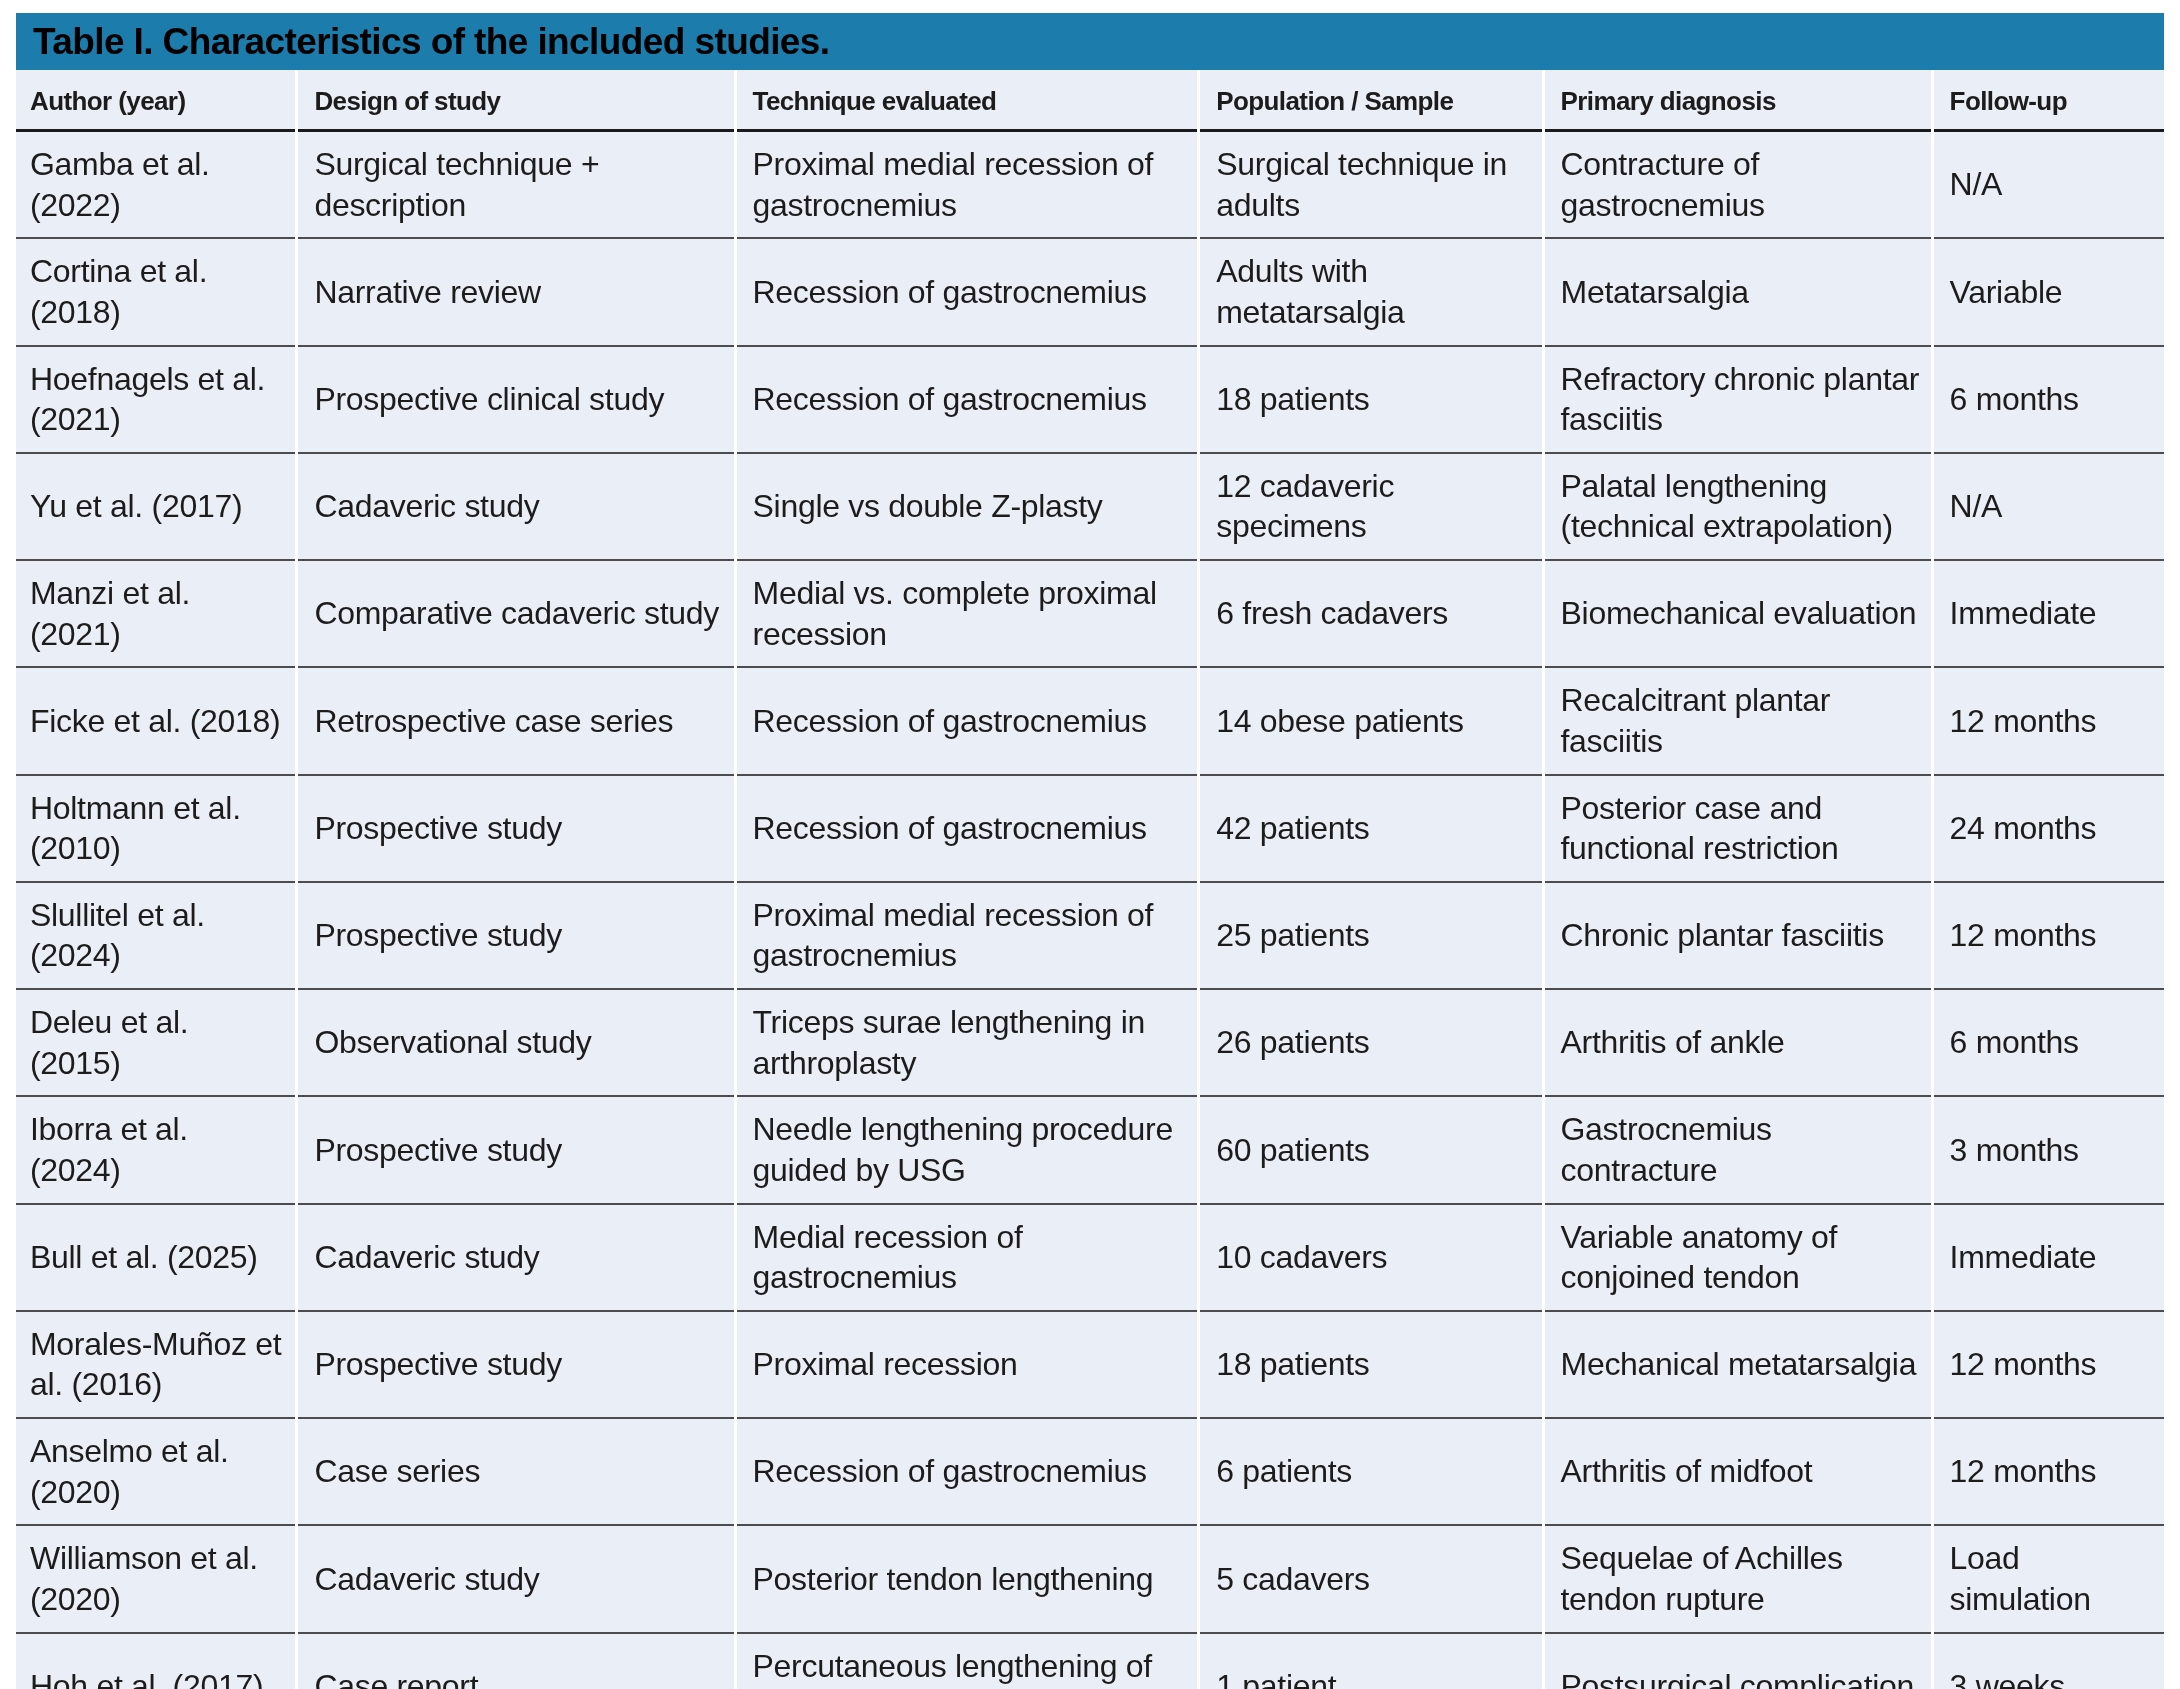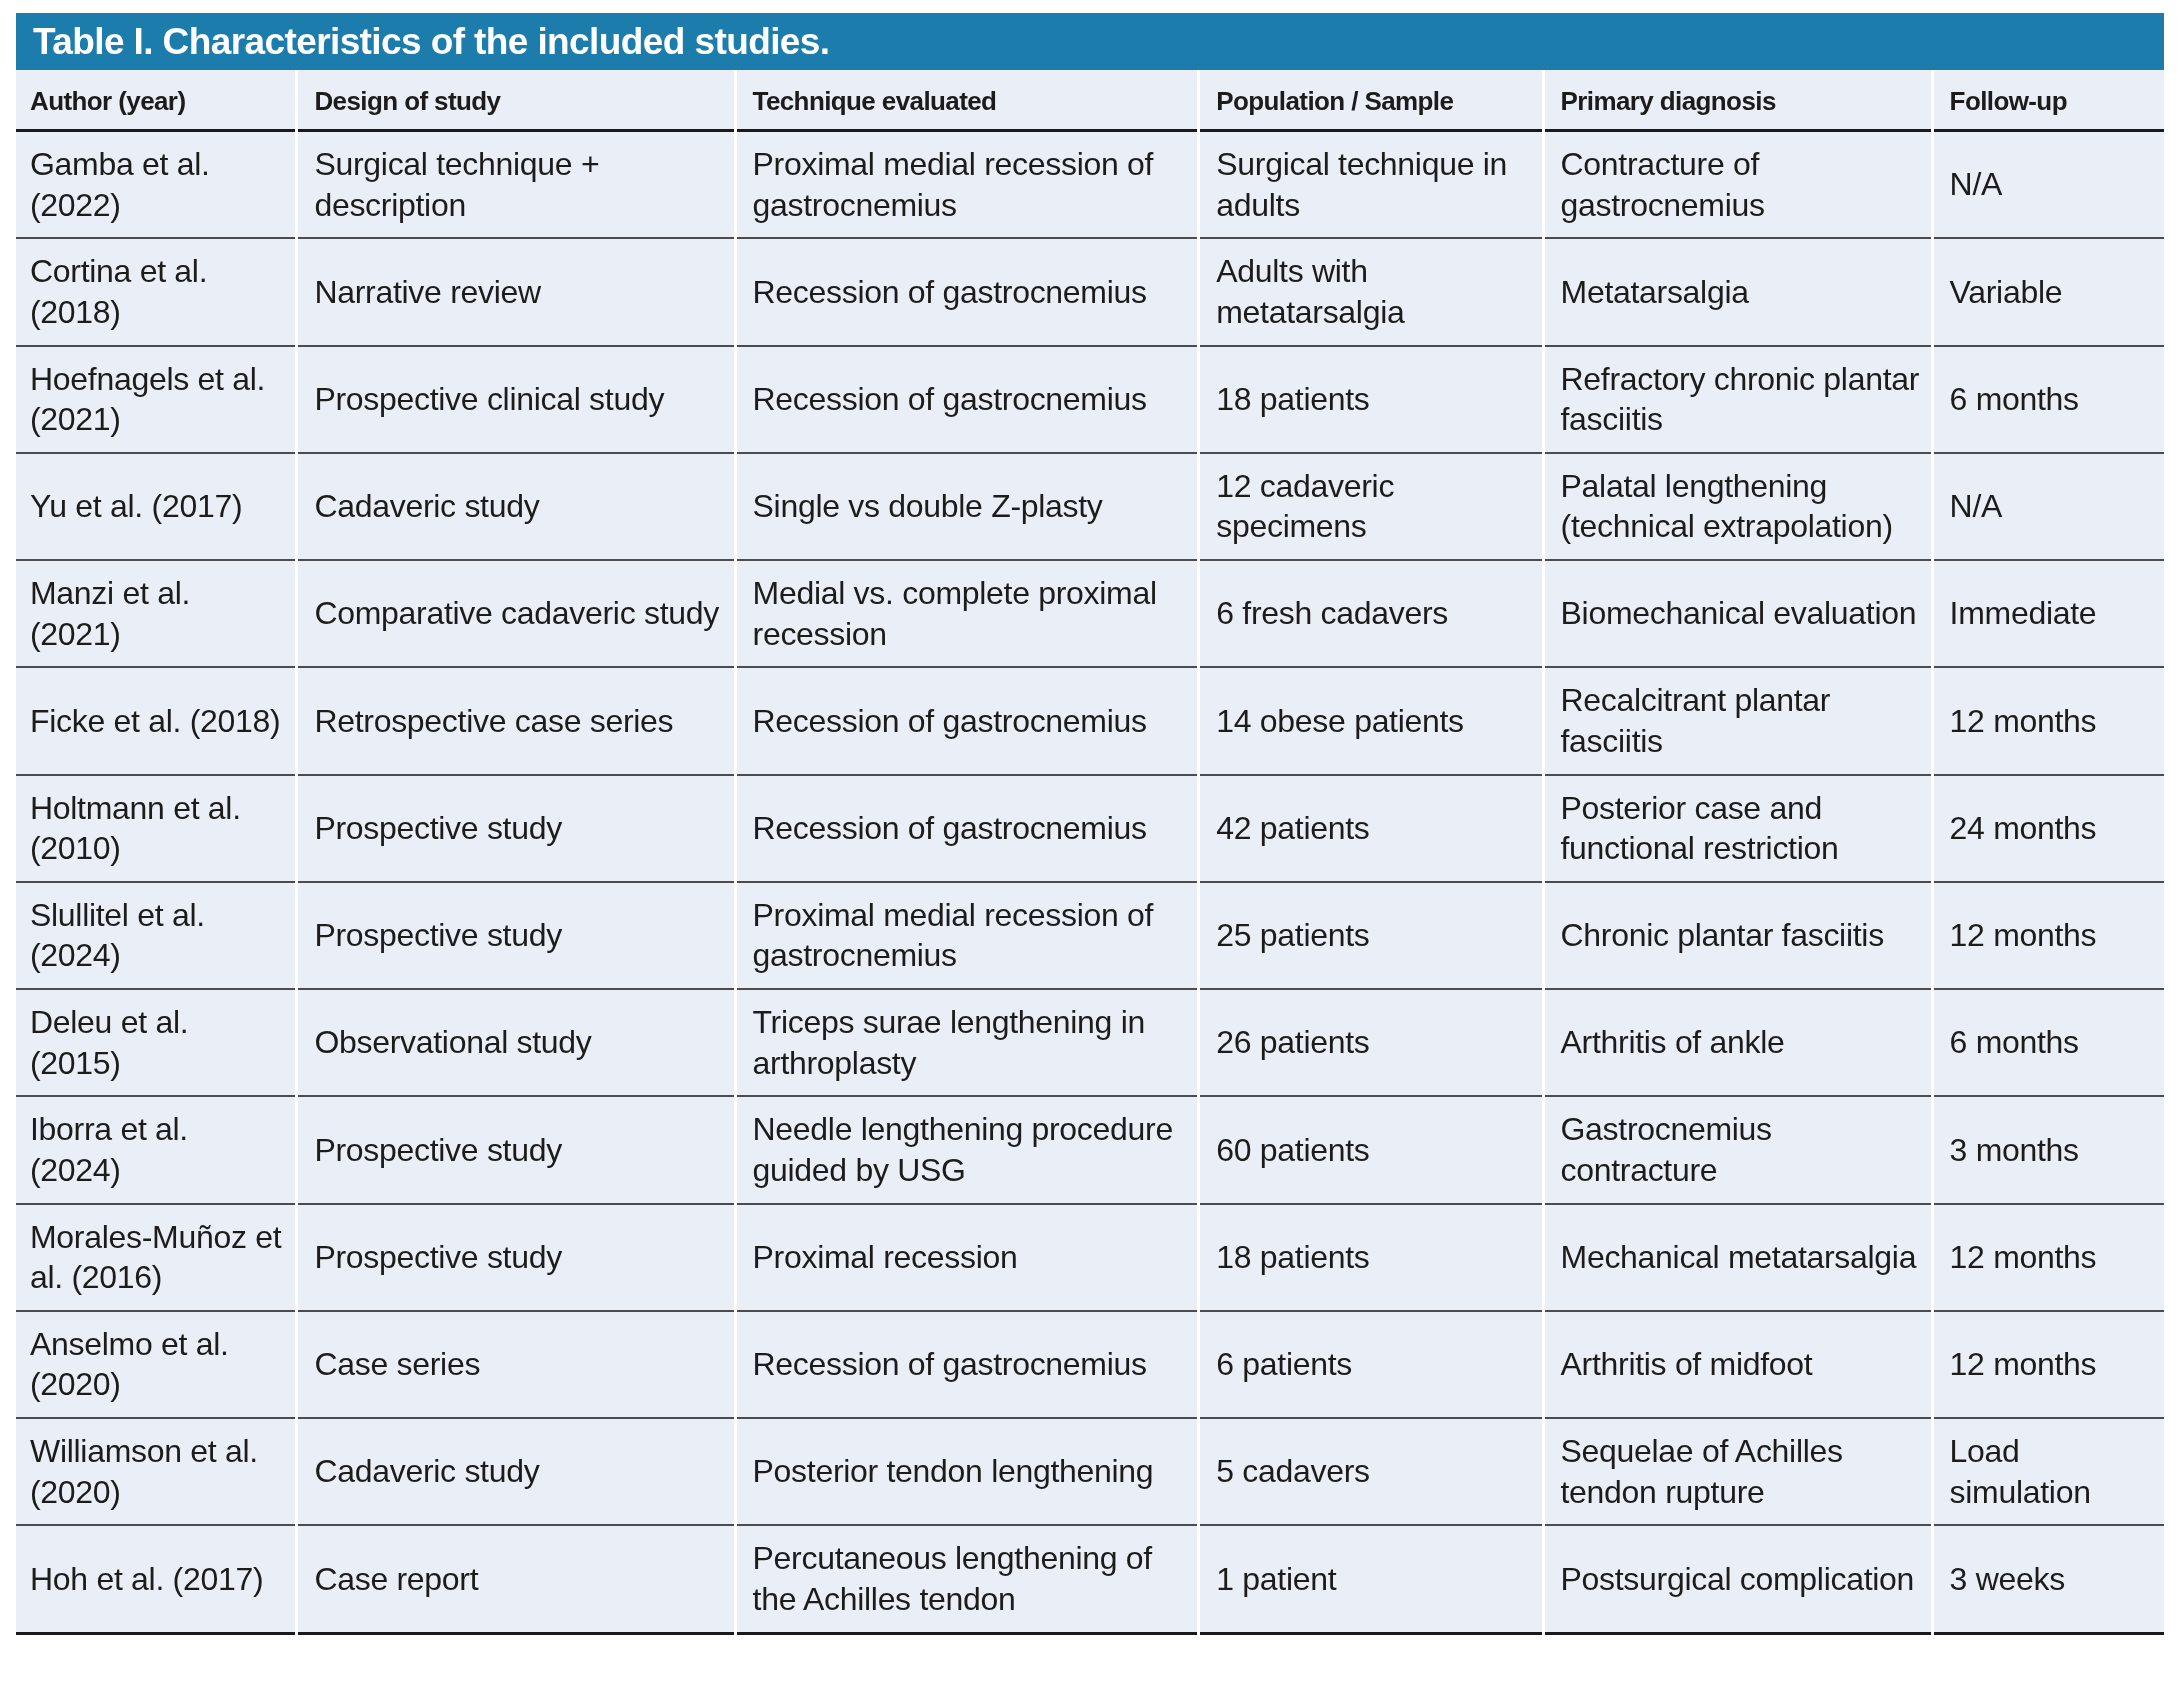--- a/index.html
+++ b/index.html
@@ -20,21 +20,21 @@
     width: 2180px;
   }
   .title-bar {
     background: var(--accent, #1c7dad);
     height: 57px;
     display: flex;
     align-items: center;
     padding-left: 17px;
   }
   .title-text {
-    color: #ffffff;
+    color: #000000;
     font-weight: bold;
     font-size: 37px;
     letter-spacing: -0.6px;
   }
   table.studies {
     border-collapse: separate;
     border-spacing: 3px 0;
     table-layout: fixed;
     width: calc(100% + 6px);
     margin: 0 -3px;
@@ -184,20 +184,28 @@
 
   <tr class="data-row">
     <td>Iborra et al. (2024)</td>
     <td>Prospective study</td>
     <td>Needle lengthening procedure guided by USG</td>
     <td>60 patients</td>
     <td>Gastrocnemius contracture</td>
     <td>3 months</td>
   </tr>
 
+  <tr class="data-row">
+    <td>Bull et al. (2025)</td>
+    <td>Cadaveric study</td>
+    <td>Medial recession of gastrocnemius</td>
+    <td>10 cadavers</td>
+    <td>Variable anatomy of conjoined tendon</td>
+    <td>Immediate</td>
+  </tr>
 
   <tr class="data-row">
     <td>Morales-Muñoz et al. (2016)</td>
     <td>Prospective study</td>
     <td>Proximal recession</td>
     <td>18 patients</td>
     <td>Mechanical metatarsalgia</td>
     <td>12 months</td>
   </tr>
 

